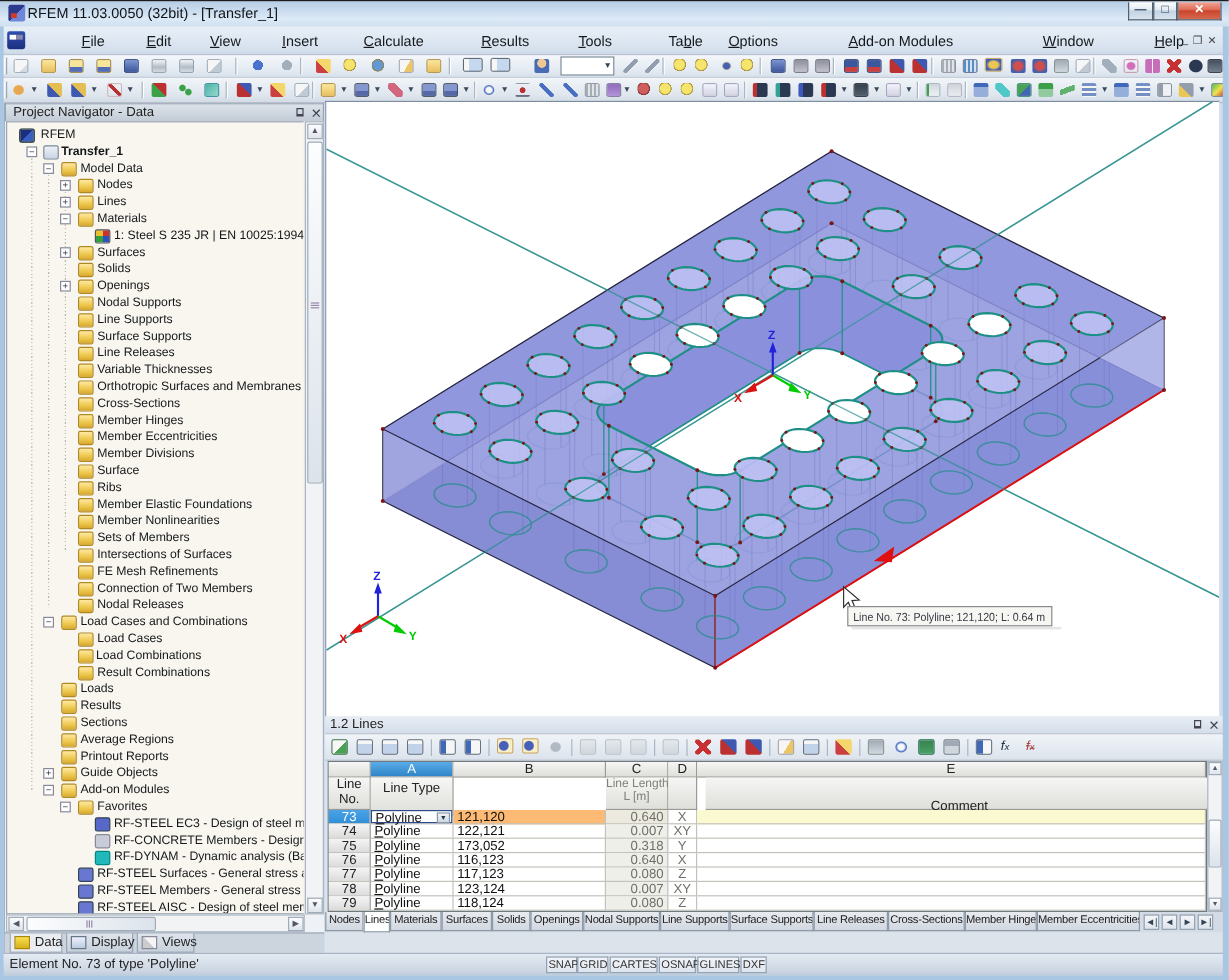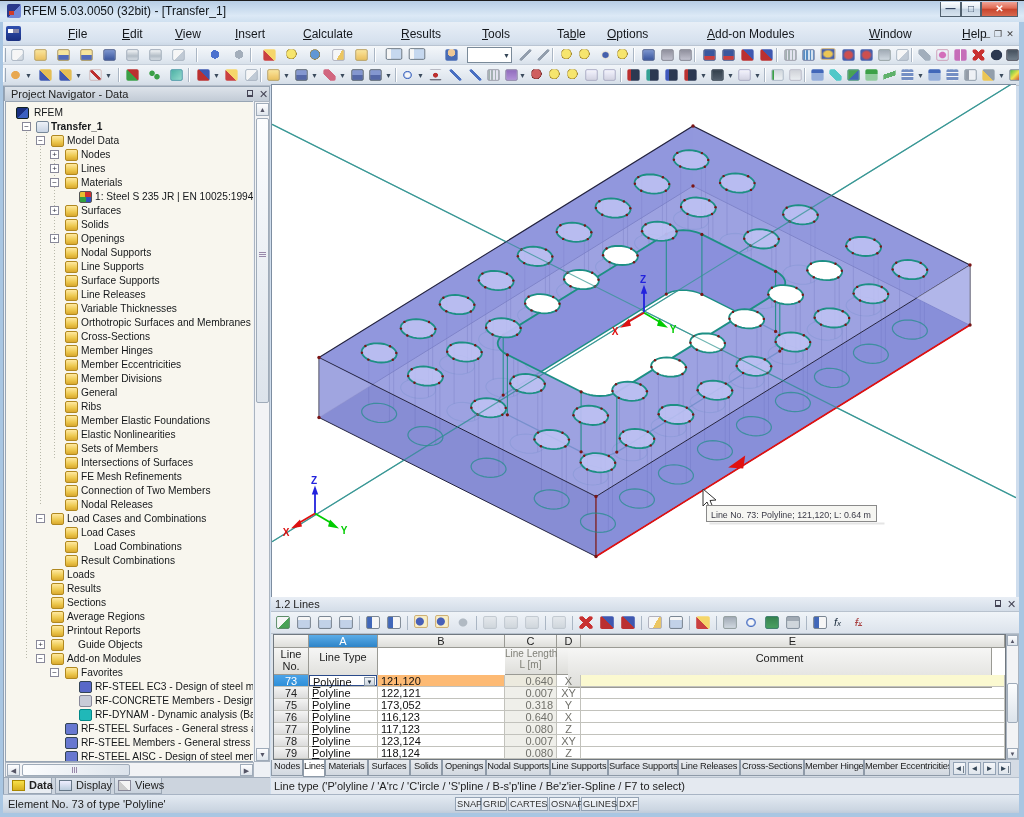--- a/index.html
+++ b/index.html
@@ -53,21 +53,21 @@
 .tlbl { position:absolute; top:1px; }
 #vscroll { left:250px; top:15px; width:16px; height:661px; background:#f2f3f5; border:1px solid #aab4c0; }
 #hscroll { left:1px; top:676px; width:249px; height:15px; background:#f2f3f5; border:1px solid #aab4c0; }
 .sbtn { background:linear-gradient(#fdfdfe,#dfe5ec); border:1px solid #9fabb9; color:#556;
   text-align:center; }
 .sthumb { background:linear-gradient(90deg,#fcfdfe,#dce3eb); border:1px solid #9fabb9; border-radius:2px; }
 .sthumbh { background:linear-gradient(#fcfdfe,#dce3eb); border:1px solid #9fabb9; border-radius:2px; }
 #lp-tabs { left:0; top:691px; width:266px; height:17px; background:#ccd4de; border-top:1px solid #9fabb9; }
 .ltab { position:absolute; top:0px; height:16px; font-size:11px; color:#222; padding:1px 6px 0 20px;
   border:1px solid #9aa6b4; border-top:none; background:linear-gradient(#dde4ec,#c8d1dc); }
-.ltab.on { background:#e9edf2;font-weight:bold; }
+.ltab.on { background:#e9edf2; }
 .ltico { position:absolute; left:3px; top:2px; width:13px; height:11px; }
 
 #statusbar { left:0; top:794px; width:1024px; height:19px;
   background:linear-gradient(#e3eaf2,#ccd6e2 80%,#bfcbda); border-top:1px solid #a8b4c4; }
 #statusbar .cell { position:absolute; top:1px; height:16px; font-size:11px; color:#222; padding-top:2px; }
 .snapbtn { position:absolute; top:2px; height:14px; font-size:9.3px; color:#333; text-align:center;
   background:linear-gradient(#f2f5f9,#dee5ee); border:1px solid #93a2b4; padding:1px 1px 0 1px; }
 #winborder-b { left:0; top:813px; width:1024px; height:4px; background:#a9c6e2; }
 #winborder-r { left:1019px; top:22px; width:5px; height:795px; background:#a9c6e2; }
 #winborder-l { left:0; top:22px; width:3px; height:795px; background:#a9c6e2; }
@@ -93,21 +93,21 @@
 .btab { position:absolute; top:0; height:16px; font-size:9.3px; letter-spacing:-0.2px; white-space:nowrap; overflow:hidden; color:#222; padding:1px 0 0 0; text-align:center;
   background:linear-gradient(#e8ebef,#d2d8e0); border:1px solid #8e9aa8; border-top:none; }
 .btab.on { background:#fff; height:17px; }
 #bp-hint { left:0; top:180px; width:748px; height:17px; background:#e4e9f0; border-top:1px solid #b8c2ce;
   font-size:11px; color:#222; padding:2px 0 0 3px; }
 .tabnav { position:absolute; top:2px; width:13px; height:13px; background:linear-gradient(#f4f6f9,#dfe5ec);
   border:1px solid #93a2b4; font-size:8px; color:#345; text-align:center; line-height:12px; }
 </style></head><body>
 <div id="titlebar" class="abs"></div>
 <div id="title-ico" class="abs"></div>
-<div id="title-txt" class="abs">RFEM 5.03.0050 (32bit) - [Transfer_1]</div>
+<div id="title-txt" class="abs">RFEM 11.03.0050 (32bit) - [Transfer_1]</div>
 <div class="capbtn abs" style="left:940px;width:21px;">—</div>
 <div class="capbtn abs" style="left:961px;width:20px;">□</div>
 <div id="btn-close" class="capbtn abs" style="left:981px;width:37px;">✕</div>
 <div id="menubar" class="abs"></div>
 <div id="mdi-ico" class="abs"></div>
 <div class="menu" style="left:68px"><u>F</u>ile</div>
 <div class="menu" style="left:122px"><u>E</u>dit</div>
 <div class="menu" style="left:175px"><u>V</u>iew</div>
 <div class="menu" style="left:235px"><u>I</u>nsert</div>
 <div class="menu" style="left:303px"><u>C</u>alculate</div>
@@ -334,33 +334,33 @@
 <div class="trow" style="top:256px;">
 <span class="tico" style="left:59px;top:1px;"></span>
 <span class="tlbl" style="left:75px">Member Eccentricities</span>
 </div>
 <div class="trow" style="top:270px;">
 <span class="tico" style="left:59px;top:1px;"></span>
 <span class="tlbl" style="left:75px">Member Divisions</span>
 </div>
 <div class="trow" style="top:284px;">
 <span class="tico" style="left:59px;top:1px;"></span>
-<span class="tlbl" style="left:75px">General</span>
+<span class="tlbl" style="left:75px">Surface</span>
 </div>
 <div class="trow" style="top:298px;">
 <span class="tico" style="left:59px;top:1px;"></span>
 <span class="tlbl" style="left:75px">Ribs</span>
 </div>
 <div class="trow" style="top:312px;">
 <span class="tico" style="left:59px;top:1px;"></span>
 <span class="tlbl" style="left:75px">Member Elastic Foundations</span>
 </div>
 <div class="trow" style="top:326px;">
 <span class="tico" style="left:59px;top:1px;"></span>
-<span class="tlbl" style="left:75px">Elastic Nonlinearities</span>
+<span class="tlbl" style="left:75px">Member Nonlinearities</span>
 </div>
 <div class="trow" style="top:340px;">
 <span class="tico" style="left:59px;top:1px;"></span>
 <span class="tlbl" style="left:75px">Sets of Members</span>
 </div>
 <div class="trow" style="top:354px;">
 <span class="tico" style="left:59px;top:1px;"></span>
 <span class="tlbl" style="left:75px">Intersections of Surfaces</span>
 </div>
 <div class="trow" style="top:368px;">
@@ -379,21 +379,21 @@
 <span class="texp" style="left:30px;top:2px">−</span>
 <span class="tico" style="left:45px;top:1px;"></span>
 <span class="tlbl" style="left:61px">Load Cases and Combinations</span>
 </div>
 <div class="trow" style="top:424px;">
 <span class="tico" style="left:59px;top:1px;"></span>
 <span class="tlbl" style="left:75px">Load Cases</span>
 </div>
 <div class="trow" style="top:438px;">
 <span class="tico" style="left:59px;top:1px;"></span>
-<span class="tlbl" style="left:88px">Load Combinations</span>
+<span class="tlbl" style="left:74px">Load Combinations</span>
 </div>
 <div class="trow" style="top:452px;">
 <span class="tico" style="left:59px;top:1px;"></span>
 <span class="tlbl" style="left:75px">Result Combinations</span>
 </div>
 <div class="trow" style="top:466px;">
 <span class="tico" style="left:45px;top:1px;"></span>
 <span class="tlbl" style="left:61px">Loads</span>
 </div>
 <div class="trow" style="top:480px;">
@@ -408,21 +408,21 @@
 <span class="tico" style="left:45px;top:1px;"></span>
 <span class="tlbl" style="left:61px">Average Regions</span>
 </div>
 <div class="trow" style="top:522px;">
 <span class="tico" style="left:45px;top:1px;"></span>
 <span class="tlbl" style="left:61px">Printout Reports</span>
 </div>
 <div class="trow" style="top:536px;">
 <span class="texp" style="left:30px;top:2px">+</span>
 <span class="tico" style="left:45px;top:1px;"></span>
-<span class="tlbl" style="left:72px">Guide Objects</span>
+<span class="tlbl" style="left:61px">Guide Objects</span>
 </div>
 <div class="trow" style="top:550px;">
 <span class="texp" style="left:30px;top:2px">−</span>
 <span class="tico" style="left:45px;top:1px;"></span>
 <span class="tlbl" style="left:61px">Add-on Modules</span>
 </div>
 <div class="trow" style="top:564px;">
 <span class="texp" style="left:44px;top:2px">−</span>
 <span class="tico" style="left:59px;top:1px;"></span>
 <span class="tlbl" style="left:75px">Favorites</span>
@@ -1142,21 +1142,21 @@
 <div class="hcell" style="left:0px;top:0;width:35px;height:13px;"></div>
 <div class="hcell" style="left:35px;top:0;width:69px;height:13px;background:linear-gradient(#5aace8,#2e84c8);color:#fff;">A</div>
 <div class="hcell" style="left:104px;top:0;width:127px;height:13px;">B</div>
 <div class="hcell" style="left:231px;top:0;width:52px;height:13px;">C</div>
 <div class="hcell" style="left:283px;top:0;width:24px;height:13px;">D</div>
 <div class="hcell" style="left:307px;top:0;width:424px;height:13px;">E</div>
 <div class="hcell" style="left:0px;top:13px;width:35px;height:27px;">Line<br>No.</div>
 <div class="hcell" style="left:35px;top:13px;width:69px;height:32px;padding-top:3px;">Line Type</div>
 <div class="hcell" style="left:231px;top:13px;width:52px;height:27px;color:#808078;font-size:10px;white-space:nowrap;">Line Length<br>L [m]</div>
 <div class="hcell" style="left:283px;top:13px;width:24px;height:27px;"></div>
-<div class="hcell" style="left:294px;top:13px;width:424px;height:40px;padding-top:4px;">Comment</div>
+<div class="hcell" style="left:314px;top:13px;width:424px;height:27px;padding-top:18px;">Comment</div>
 <div class="dcell rowhdr" style="left:0;top:40px;width:35px;height:12px;background:linear-gradient(#4aa3e8,#2f8fd8);color:#fff;">73</div>
 <div class="dcell" style="left:35px;top:40px;width:69px;height:12px;padding:0;">
         <div style="position:absolute;inset:0;border:1px solid #2a4a8a;background:#fff;padding-left:3px"><u>P</u>olyline<span style="position:absolute;right:1px;top:1px;width:11px;height:9px;background:linear-gradient(#f0f3f7,#cdd6e0);border:1px solid #8a98a8;font-size:6px;line-height:8px;text-align:center;color:#234">▼</span></div>
       </div>
 <div class="dcell" style="left:104px;top:40px;width:127px;height:12px;background:#fdba74;">121,120</div>
 <div class="dcell" style="left:231px;top:40px;width:52px;height:12px;background:#eceade;color:#70706a;text-align:right">0.640</div>
 <div class="dcell" style="left:283px;top:40px;width:24px;height:12px;color:#70706a;text-align:center">X</div>
 <div class="dcell" style="left:307px;top:40px;width:424px;height:12px;background:#fbf9d0;"></div>
 <div class="dcell rowhdr" style="left:0;top:52px;width:35px;height:12px;">74</div>
 <div class="dcell" style="left:35px;top:52px;width:69px;height:12px;"><u>P</u>olyline</div>
@@ -1212,21 +1212,20 @@
 <div class="btab" style="left:337px;width:70px;text-align:center">Surface Supports</div>
 <div class="btab" style="left:407px;width:62px;text-align:center">Line Releases</div>
 <div class="btab" style="left:469px;width:64px;text-align:center">Cross-Sections</div>
 <div class="btab" style="left:533px;width:60px;text-align:center">Member Hinges</div>
 <div class="btab" style="left:593px;width:86px;text-align:center">Member Eccentricities</div>
 <div class="tabnav" style="left:682px">◄|</div>
 <div class="tabnav" style="left:697px">◄</div>
 <div class="tabnav" style="left:712px">►</div>
 <div class="tabnav" style="left:727px">►|</div>
 </div>
-<div id="bp-hint" class="abs">Line type ('P'olyline / 'A'rc / 'C'ircle / 'S'pline / B-s'p'line / Be'z'ier-Spline / F7 to select)</div>
 </div>
 <div id="statusbar" class="abs">
 <div class="cell" style="left:8px">Element No. 73 of type 'Polyline'</div>
 <div class="snapbtn" style="left:455px;width:26px">SNAP</div>
 <div class="snapbtn" style="left:481px;width:26px">GRID</div>
 <div class="snapbtn" style="left:508px;width:40px">CARTES</div>
 <div class="snapbtn" style="left:549px;width:31px">OSNAP</div>
 <div class="snapbtn" style="left:581px;width:35px">GLINES</div>
 <div class="snapbtn" style="left:617px;width:22px">DXF</div>
 </div>

